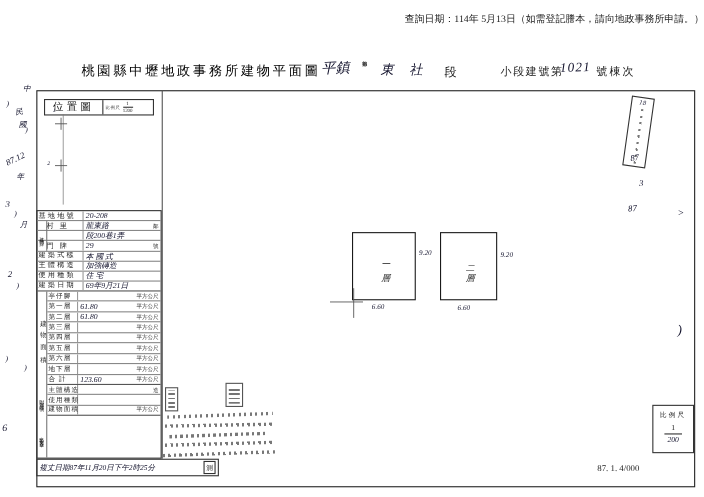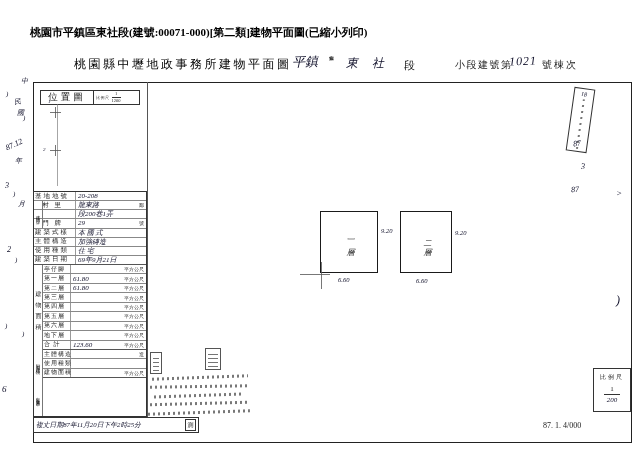--- a/index.html
+++ b/index.html
@@ -73,21 +73,21 @@
   .office{left:407px;top:420px;font-size:9px;letter-spacing:5px;color:#222;white-space:nowrap;}
   .formcode{left:543px;top:421px;font-size:8px;color:#222;white-space:nowrap;}
   .mark{position:absolute;font-size:7px;white-space:nowrap;}
   .marks-layer{position:absolute;inset:0;pointer-events:none;}
 </style>
 </head>
 <body>
 
 <div id="screen">
 
-  <div class="abs subtitle">桃園市平鎮區東社段(建號:00071-000)[第二類]建物平面圖(已縮小列印)</div>
+  <div class="abs qdate">查詢日期：114年 5月13日（如需登記謄本，請向地政事務所申請。）</div>
 
   <div class="abs doc-title">桃園縣中壢地政事務所建物平面圖</div>
   <div class="abs hw-township hw">平鎮</div>
   <div class="abs unit-stack">鄉市鎮</div>
   <div class="abs hw-section hw">東社</div>
   <div class="abs sec-suffix">段</div>
   <div class="abs lot-prefix">小段建號第</div>
   <div class="abs hw-lot hw">1021</div>
   <div class="abs lot-suffix">號棟次</div>
 

